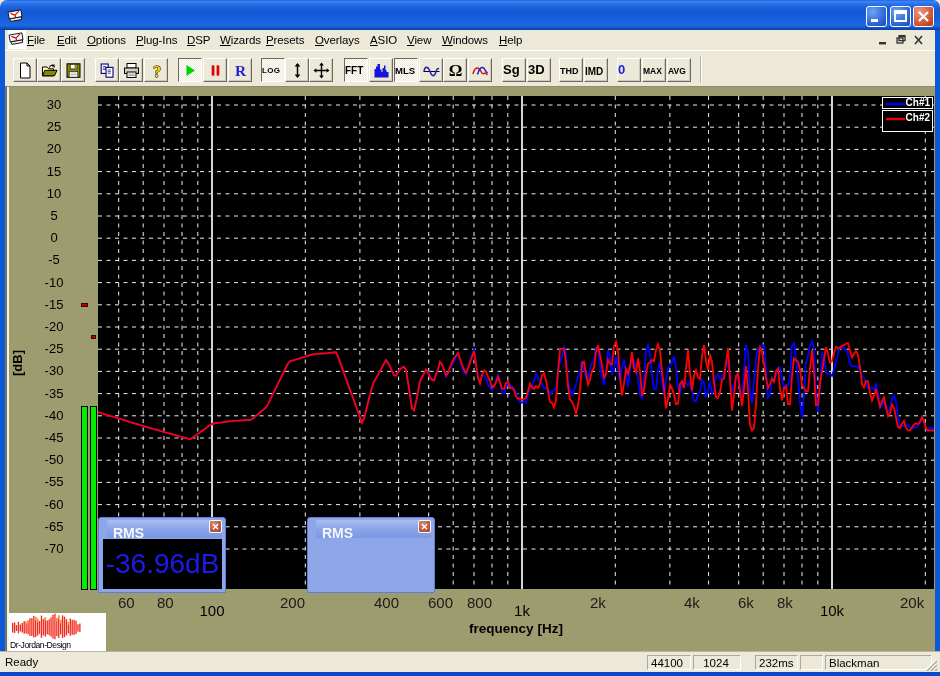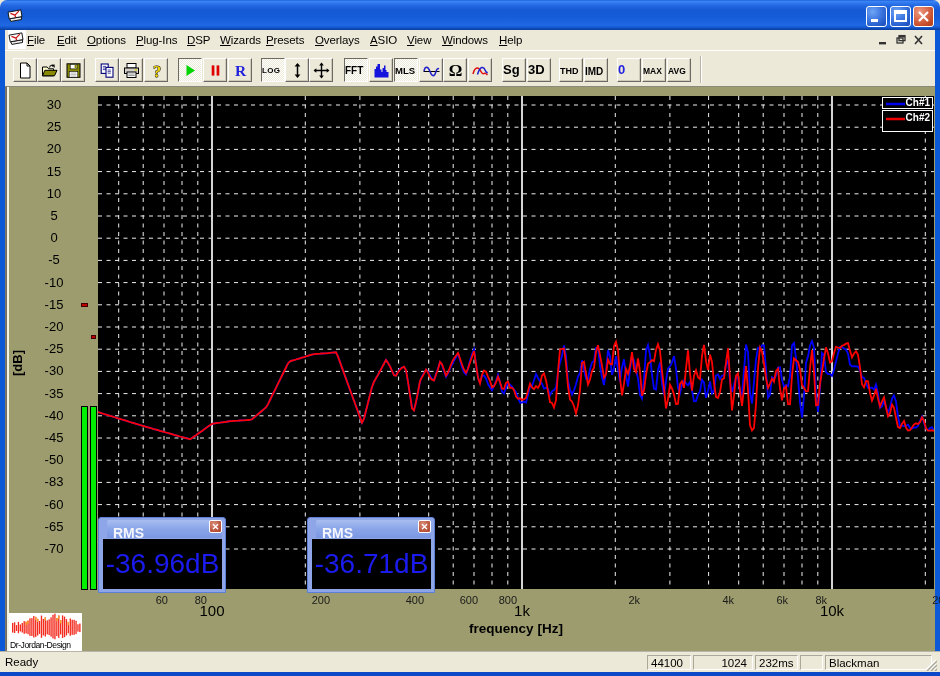--- a/index.html
+++ b/index.html
@@ -24,37 +24,37 @@
 
 #toolbar{left:5px;top:50px;width:930px;height:36px;background:#ECE9D8;border-top:1px solid #fff}
 .tb{position:absolute;top:7px;width:24px;height:24px;background:#ECE9D8;border:1px solid;border-color:#fff #6c6a62 #6c6a62 #fff;box-shadow:inset -1px -1px 0 #cdcabb}
 .tbp{border-color:#6c6a62 #fff #fff #6c6a62;background:repeating-conic-gradient(#ffffff 0% 25%, #ece9d8 0% 50%) 0 0/2px 2px;box-shadow:none}
 .tb svg{position:absolute;left:3px;top:3px}
 .tbt{font-weight:bold;text-align:left;color:#000;font-family:"Liberation Sans",sans-serif}
 
 #client{left:5px;top:86px;width:930px;height:565px;background:#9d9c6e;border-left:1px solid #7a7a6a;border-top:1px solid #8a8a7a}
 #plot{left:92px;top:9px;width:836px;height:493px;background:#000}
 .ylab{position:absolute;left:25px;width:46px;text-align:center;font-size:13px;color:#000;height:15px}
-.xlab{position:absolute;top:507px;width:50px;text-align:right;font-size:11px;color:#1a1a1a}
+.xlab{position:absolute;top:507px;width:50px;text-align:left;font-size:15px;color:#1a1a1a}
 .xlabB{position:absolute;top:515px;width:60px;text-align:center;font-size:15px;color:#000}
 #dblab{left:-10px;top:268px;width:44px;height:16px;text-align:center;font-size:13px;font-weight:bold;transform:rotate(-90deg);transform-origin:center;color:#000}
 #freqlab{left:392px;top:534px;width:236px;text-align:center;font-size:13.5px;font-weight:bold;color:#000}
 
 .meter{position:absolute;width:7px;background:#00ef00;border:1px solid #000}
 .ptick{position:absolute;height:4px;background:#c00000;border:1px solid #400000}
 
 .leg{position:absolute;left:876px;width:51px;background:#000;border:1px solid #fff;color:#fff;font-size:10px;font-weight:bold}
 
 .rms{position:absolute;top:430px;width:128px;height:76px;background:#8ea5e8;border:1px solid #5d7fd4;border-radius:3px 3px 0 0}
 .rmstitle{position:absolute;left:8px;top:2px;right:3px;height:18px;border-radius:2px 2px 0 0;
 background:linear-gradient(180deg,#a8bdf0 0%,#8aa5e8 50%,#7b97e2 100%);color:#f4f6fc;font-size:14px;font-weight:bold;padding:5px 0 0 6px}
 .rmsx{position:absolute;right:3px;top:2px;width:13px;height:13px;border:1px solid #fff;border-radius:2px;background:radial-gradient(circle at 35% 30%,#dd9280 0%,#c05f48 50%,#a8402c 100%);color:#fff;font-size:9px;font-weight:bold;text-align:center;line-height:12px}
 .rmsval{position:absolute;left:4px;top:21px;width:119px;height:50px;background:#000;color:#1b1bef;font-size:28px;text-align:center;line-height:50px;letter-spacing:0px}
 
-#logo{left:3px;top:526px;width:73px;height:38px;background:#fff}
+#logo{left:3px;top:526px;width:97px;height:38px;background:#fff}
 #logotext{position:absolute;left:1px;top:27px;font-size:8.6px;color:#000;letter-spacing:-0.45px;white-space:nowrap}
 
 #status{left:0;top:651px;width:940px;height:21px;background:#ECE9D8;border-top:1px solid #b8b5a8}
 .sfield{position:absolute;top:3px;height:15px;border:1px solid;border-color:#aca899 #fff #fff #aca899;font-size:11.5px;color:#000;padding:1px 5px 0 3px}
 </style></head>
 <body>
 <div id="win">
 <div id="title" class="abs"></div>
 <div id="ticon" class="abs"><svg width="17" height="17" viewBox="0 0 17 17">
 <g transform="rotate(-10 8 9)">
@@ -303,21 +303,21 @@
       <div class="ylab" style="top:165px">-5</div>
       <div class="ylab" style="top:188px">-10</div>
       <div class="ylab" style="top:210px">-15</div>
       <div class="ylab" style="top:232px">-20</div>
       <div class="ylab" style="top:254px">-25</div>
       <div class="ylab" style="top:276px">-30</div>
       <div class="ylab" style="top:299px">-35</div>
       <div class="ylab" style="top:321px">-40</div>
       <div class="ylab" style="top:343px">-45</div>
       <div class="ylab" style="top:365px">-50</div>
-      <div class="ylab" style="top:387px">-83</div>
+      <div class="ylab" style="top:387px">-55</div>
       <div class="ylab" style="top:410px">-60</div>
       <div class="ylab" style="top:432px">-65</div>
       <div class="ylab" style="top:454px">-70</div>
   <div class="xlab" style="left:112px">60</div>
       <div class="xlab" style="left:151px">80</div>
       <div class="xlab" style="left:274px">200</div>
       <div class="xlab" style="left:368px">400</div>
       <div class="xlab" style="left:422px">600</div>
       <div class="xlab" style="left:461px">800</div>
       <div class="xlab" style="left:584px">2k</div>
@@ -341,21 +341,20 @@
           <line x1="3" y1="8" x2="22" y2="8" stroke="#ee0000" stroke-width="2.5"></line>
         </svg><span style="position:absolute;right:2px;top:1px">Ch#2</span></div>
   <div class="rms" style="left:92px">
     <div class="rmstitle">RMS</div>
         <div class="rmsx">✕</div>
     <div class="rmsval">-36.96dB</div>
   </div>
   <div class="rms" style="left:301px">
     <div class="rmstitle">RMS</div>
         <div class="rmsx">✕</div>
-    <div class="rmsval">-36.71dB</div>
   </div>
   <div id="logo" class="abs"><svg width="73" height="38">
           <rect x="3.00" y="9.95" width="1.35" height="9.57" fill="#f32b1e"></rect>
           <rect x="4.92" y="9.30" width="1.35" height="10.69" fill="#f32b1e"></rect>
           <rect x="6.84" y="12.08" width="1.35" height="5.90" fill="#f32b1e"></rect>
           <rect x="8.76" y="8.92" width="1.35" height="11.34" fill="#f32b1e"></rect>
           <rect x="10.68" y="11.45" width="1.35" height="6.97" fill="#f32b1e"></rect>
           <rect x="12.60" y="9.96" width="1.35" height="9.55" fill="#f32b1e"></rect>
           <rect x="14.52" y="8.11" width="1.35" height="12.73" fill="#f32b1e"></rect>
           <rect x="16.44" y="8.76" width="1.35" height="11.63" fill="#f32b1e"></rect>
@@ -394,21 +393,21 @@
           <rect x="62.52" y="6.73" width="1.35" height="15.12" fill="#f32b1e"></rect>
           <rect x="64.44" y="6.81" width="1.35" height="14.98" fill="#f32b1e"></rect>
           <rect x="66.36" y="7.80" width="1.35" height="13.28" fill="#f32b1e"></rect>
           <rect x="68.28" y="11.24" width="1.35" height="7.35" fill="#f32b1e"></rect>
           <rect x="70.20" y="10.55" width="1.35" height="8.53" fill="#f32b1e"></rect>
         </svg><div id="logotext">Dr-Jordan-Design</div></div>
 </div>
 <div id="status" class="abs">
   <div style="position:absolute;left:5px;top:4px;font-size:11.5px">Ready</div>
   <div class="sfield" style="left:647px;width:44px">44100</div>
-  <div class="sfield" style="left:693px;width:60px;text-align:right">1024</div>
+  <div class="sfield" style="left:693px;width:48px;text-align:center">1024</div>
   <div class="sfield" style="left:755px;width:43px">232ms</div>
   <div class="sfield" style="left:800px;width:23px"></div>
   <div class="sfield" style="left:825px;width:107px">Blackman</div>
   <svg style="position:absolute;right:3px;bottom:1px" width="14" height="14">
         <g stroke="#fff" stroke-width="1.5">
           <line x1="13" y1="3" x2="3" y2="13"></line>
           <line x1="13" y1="7" x2="7" y2="13"></line>
           <line x1="13" y1="11" x2="11" y2="13"></line>
         </g>
         <g stroke="#aca899" stroke-width="1.5">

